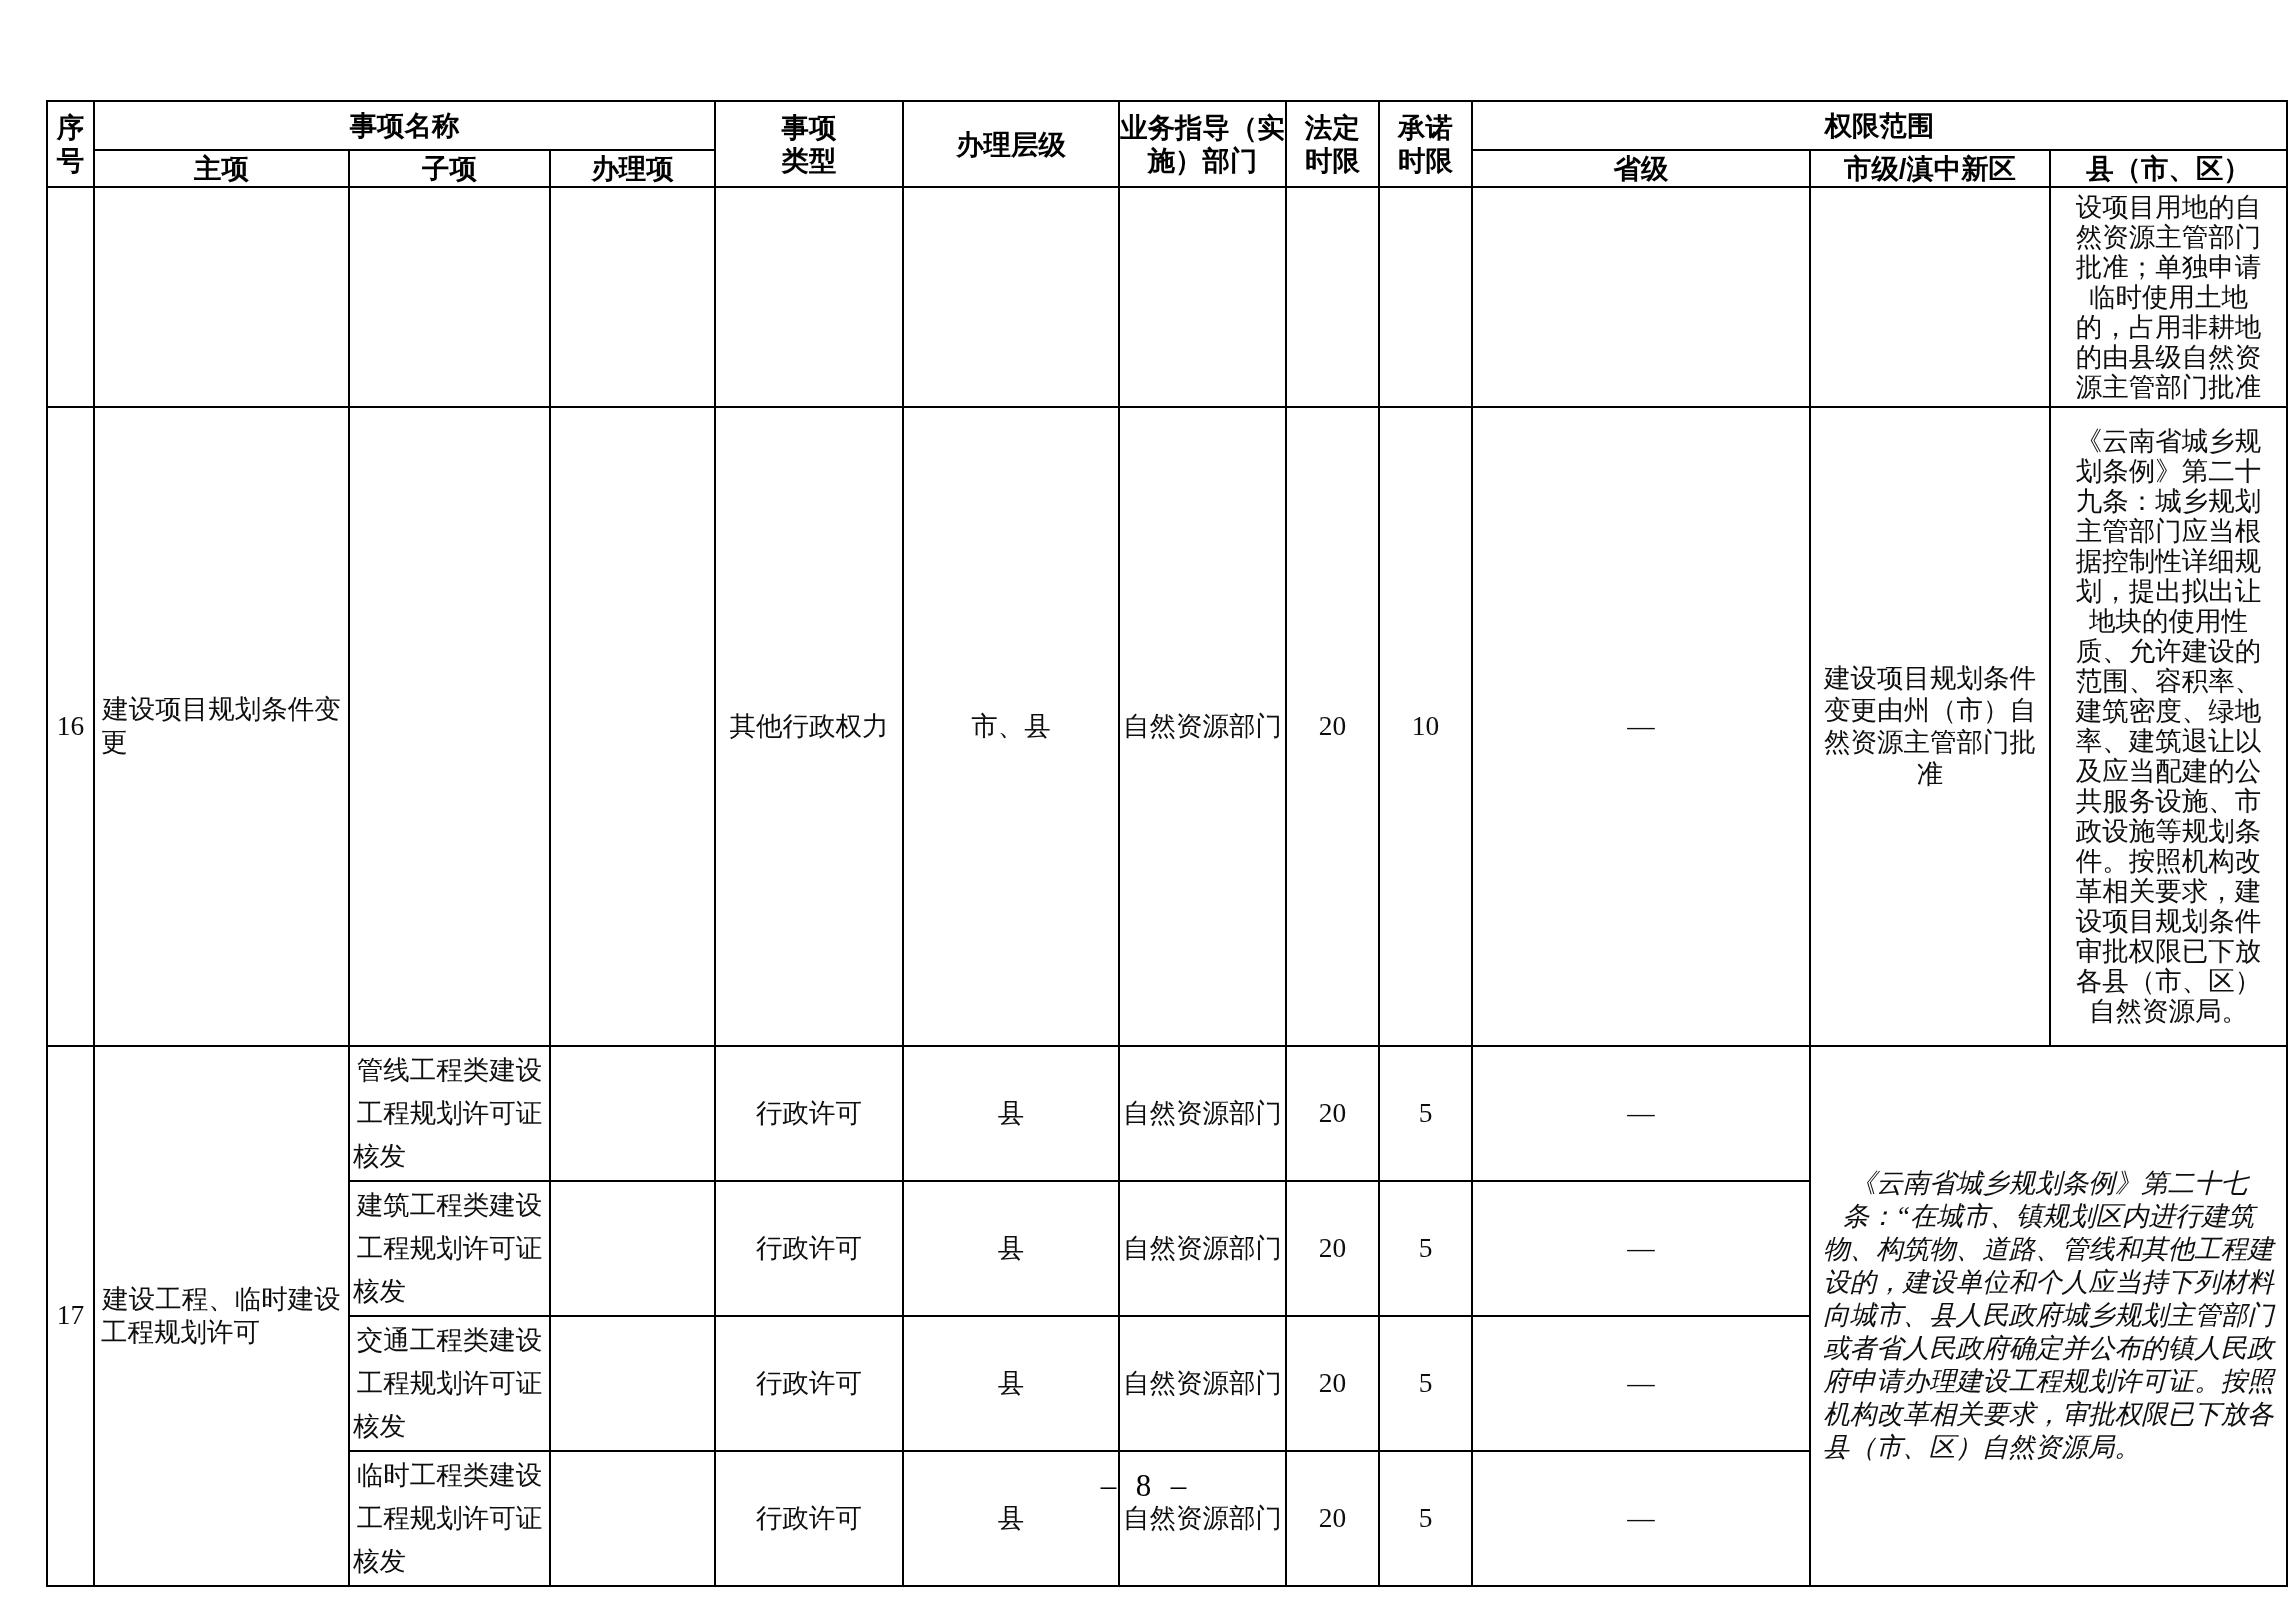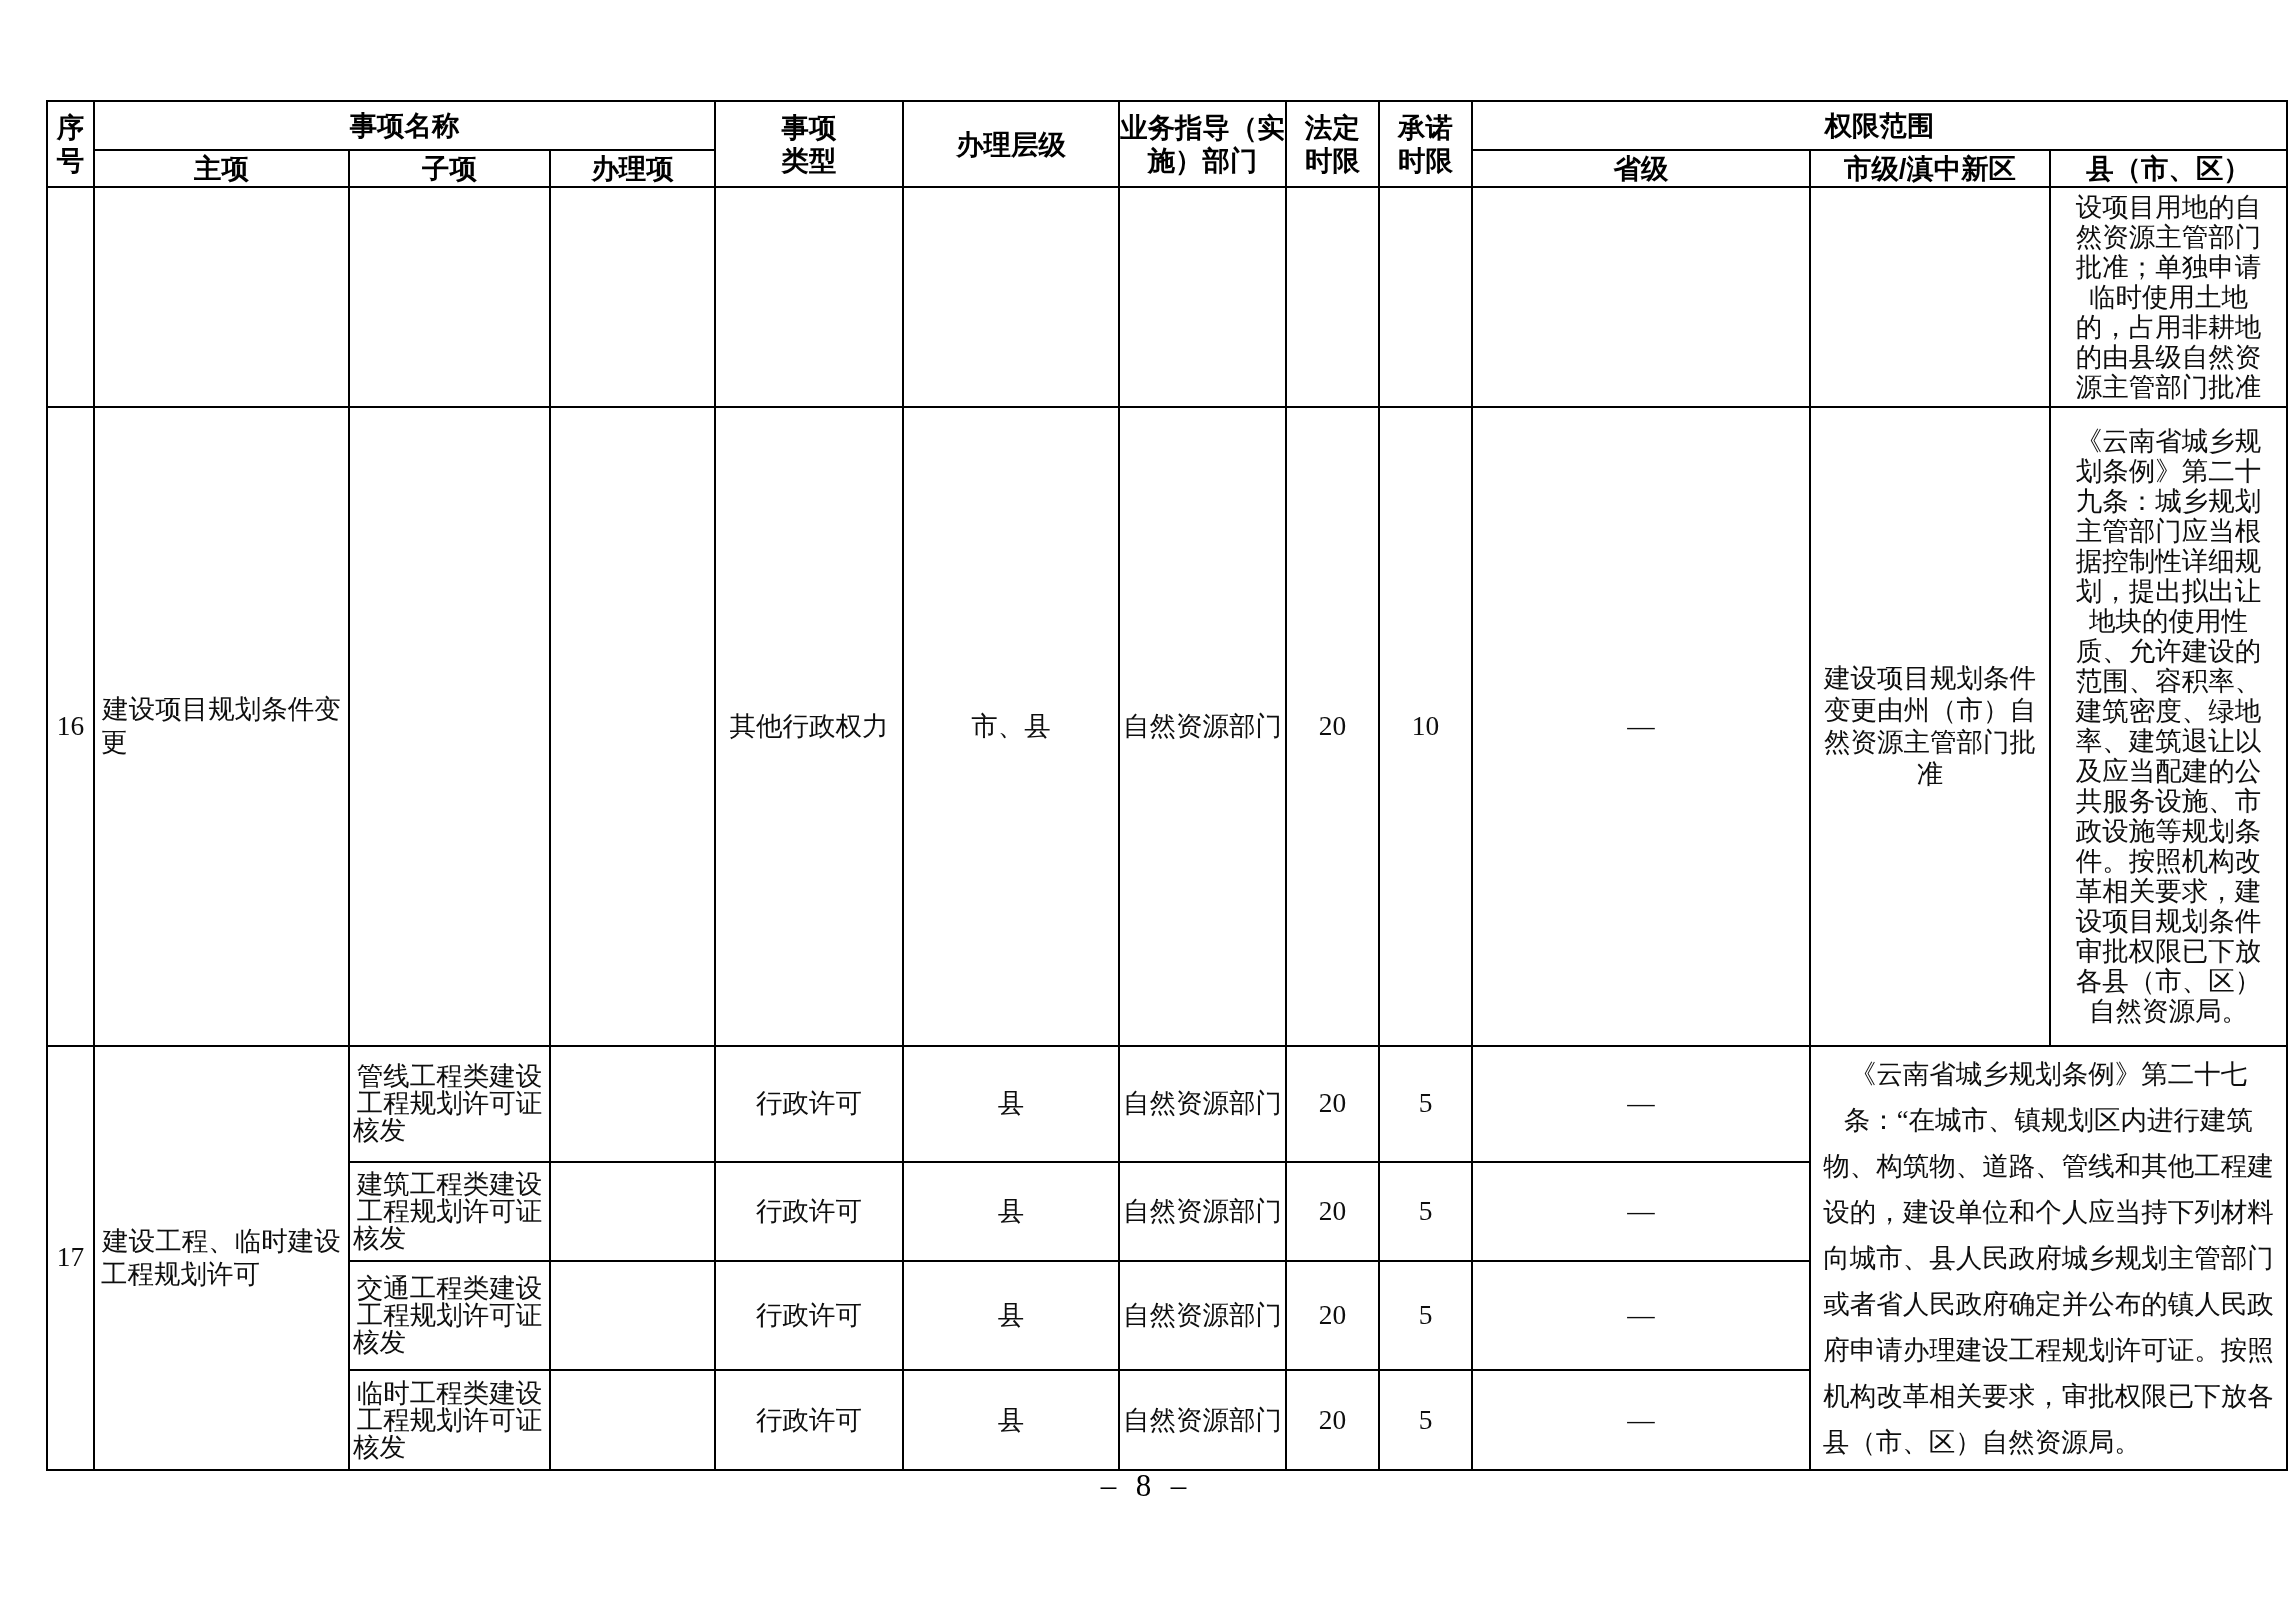--- a/index.html
+++ b/index.html
@@ -51,34 +51,35 @@
   .jc-wide {          
     text-align: justify;
     text-align-last: center;
     padding: 3.9px 7.8px;
     line-height: 32px;
   }
   .jl {               
     text-align: justify;
     text-align-last: left;
     padding: 2px 3px;
-    line-height: 27px;
+    line-height: 43px;
     margin-left: 27px;
   }
   .jl-main {          
     text-align: justify;
     text-align-last: left;
     padding: 3.9px 5.9px;
     line-height: 33px;
   }
   .note {             
     text-align: justify;
     text-align-last: left;
     padding: 3.9px 11.8px;
-    line-height: 46px;
+    line-height: 33px;
+    font-style: italic;
   }
   .num { font-size: 27.4px; }
   .dash { font-size: 27.4px; }
   .footer {
     position: absolute;
     top: 1468px;
     left: 0;
     width: 2293px;
     text-align: center;
     font-size: 31px;

